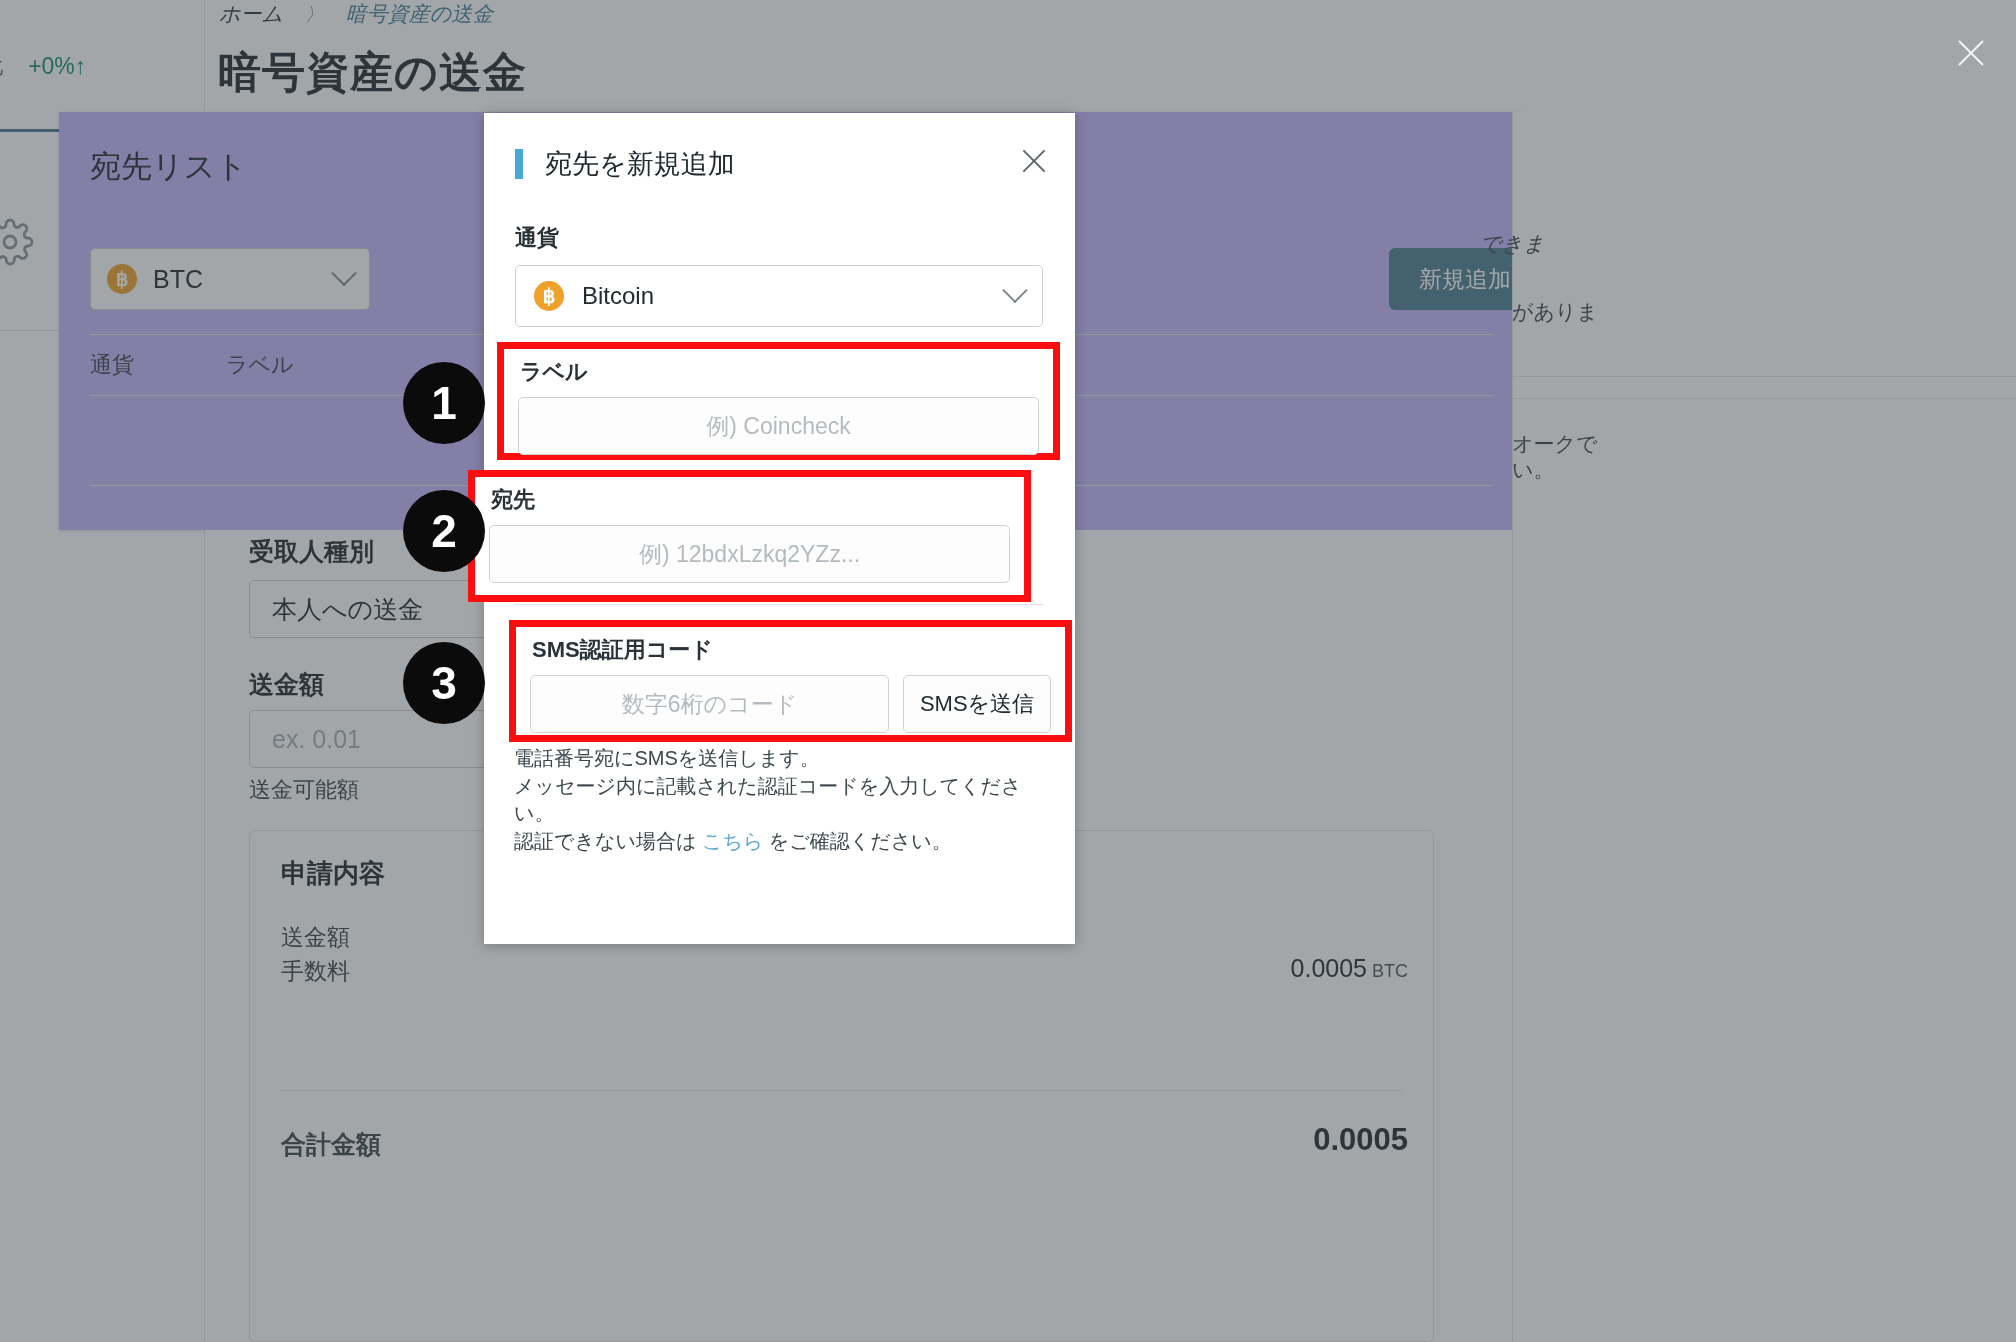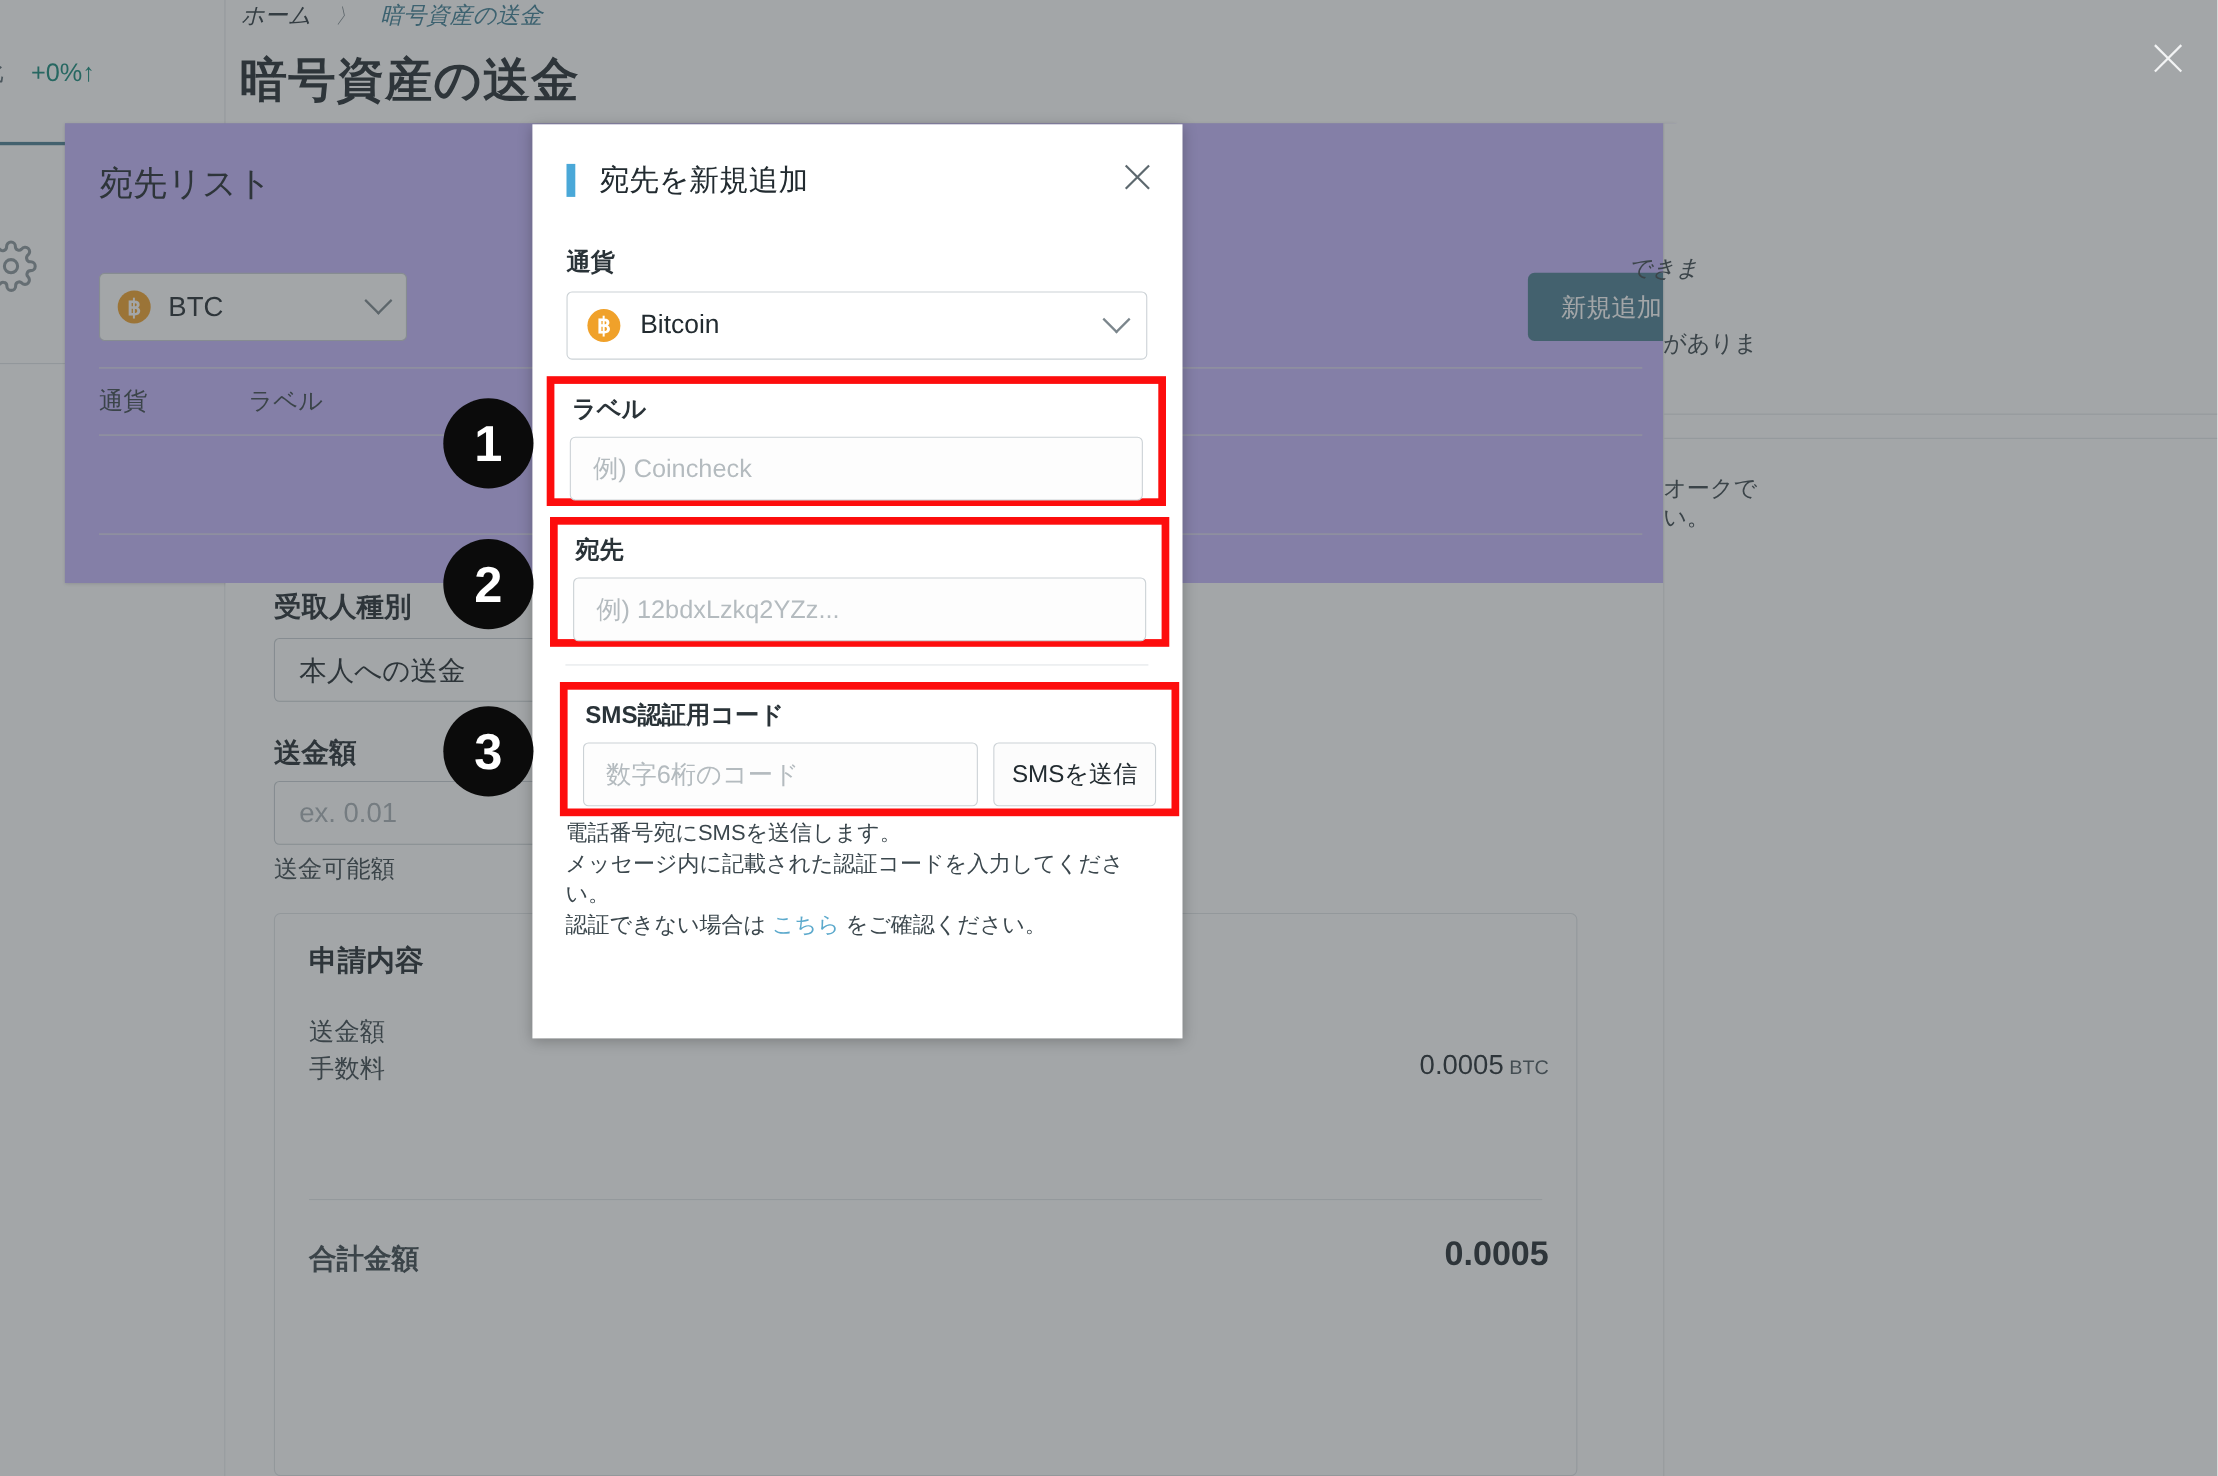--- a/index.html
+++ b/index.html
@@ -162,38 +162,39 @@
   .close-x::after  { transform: rotate(-45deg); }
   .m-lbl {
     font-size: 22px; font-weight: bold; color: #2a3338; display:block;
   }
   .m-input {
     width: 100%; height: 58px;
     border: 1px solid #ccd2d6; border-radius: 5px; background: #fdfdfd;
     font-size: 23px; color: #222b30; padding: 0 20px;
     font-family: "Liberation Sans", "DejaVu Sans", sans-serif;
     outline: none;
+    text-align: center;
   }
   .m-input::placeholder { color: #b4bbbf; }
 
   .sel-box {
     position: absolute; left: 31px; top: 152px; width: 528px; height: 62px;
     border: 1px solid #ccd2d6; border-radius: 5px; background: #fff;
     display: flex; align-items: center; padding: 0 18px;
   }
   .sel-box .cname { margin-left: 18px; font-size: 24px; color: #222b30; }
   .cur-lbl { position: absolute; left: 31px; top: 110px; }
 
   
   .hl {
     position: absolute; border: 7px solid #fd0d0d; background: #ffffff;
     z-index: 61;
   }
   .hl-1 { left: 497px; top: 342px; width: 563px; height: 118px; }
-  .hl-2 { left: 500px; top: 470px; width: 563px; height: 118px; }
+  .hl-2 { left: 468px; top: 470px; width: 563px; height: 132px; }
   .hl-3 { left: 509px; top: 620px; width: 563px; height: 122px; }
 
   .hl-inner { position: relative; width: 100%; height: 100%; padding: 8px 14px 0 14px; }
   .hl-inner .m-lbl { margin: 0 0 10px 2px; }
 
   .m-div {
     position: absolute; left: 514px; top: 604px; width: 530px; height: 1px;
     background: #e1e5e8; z-index: 61;
   }
 

